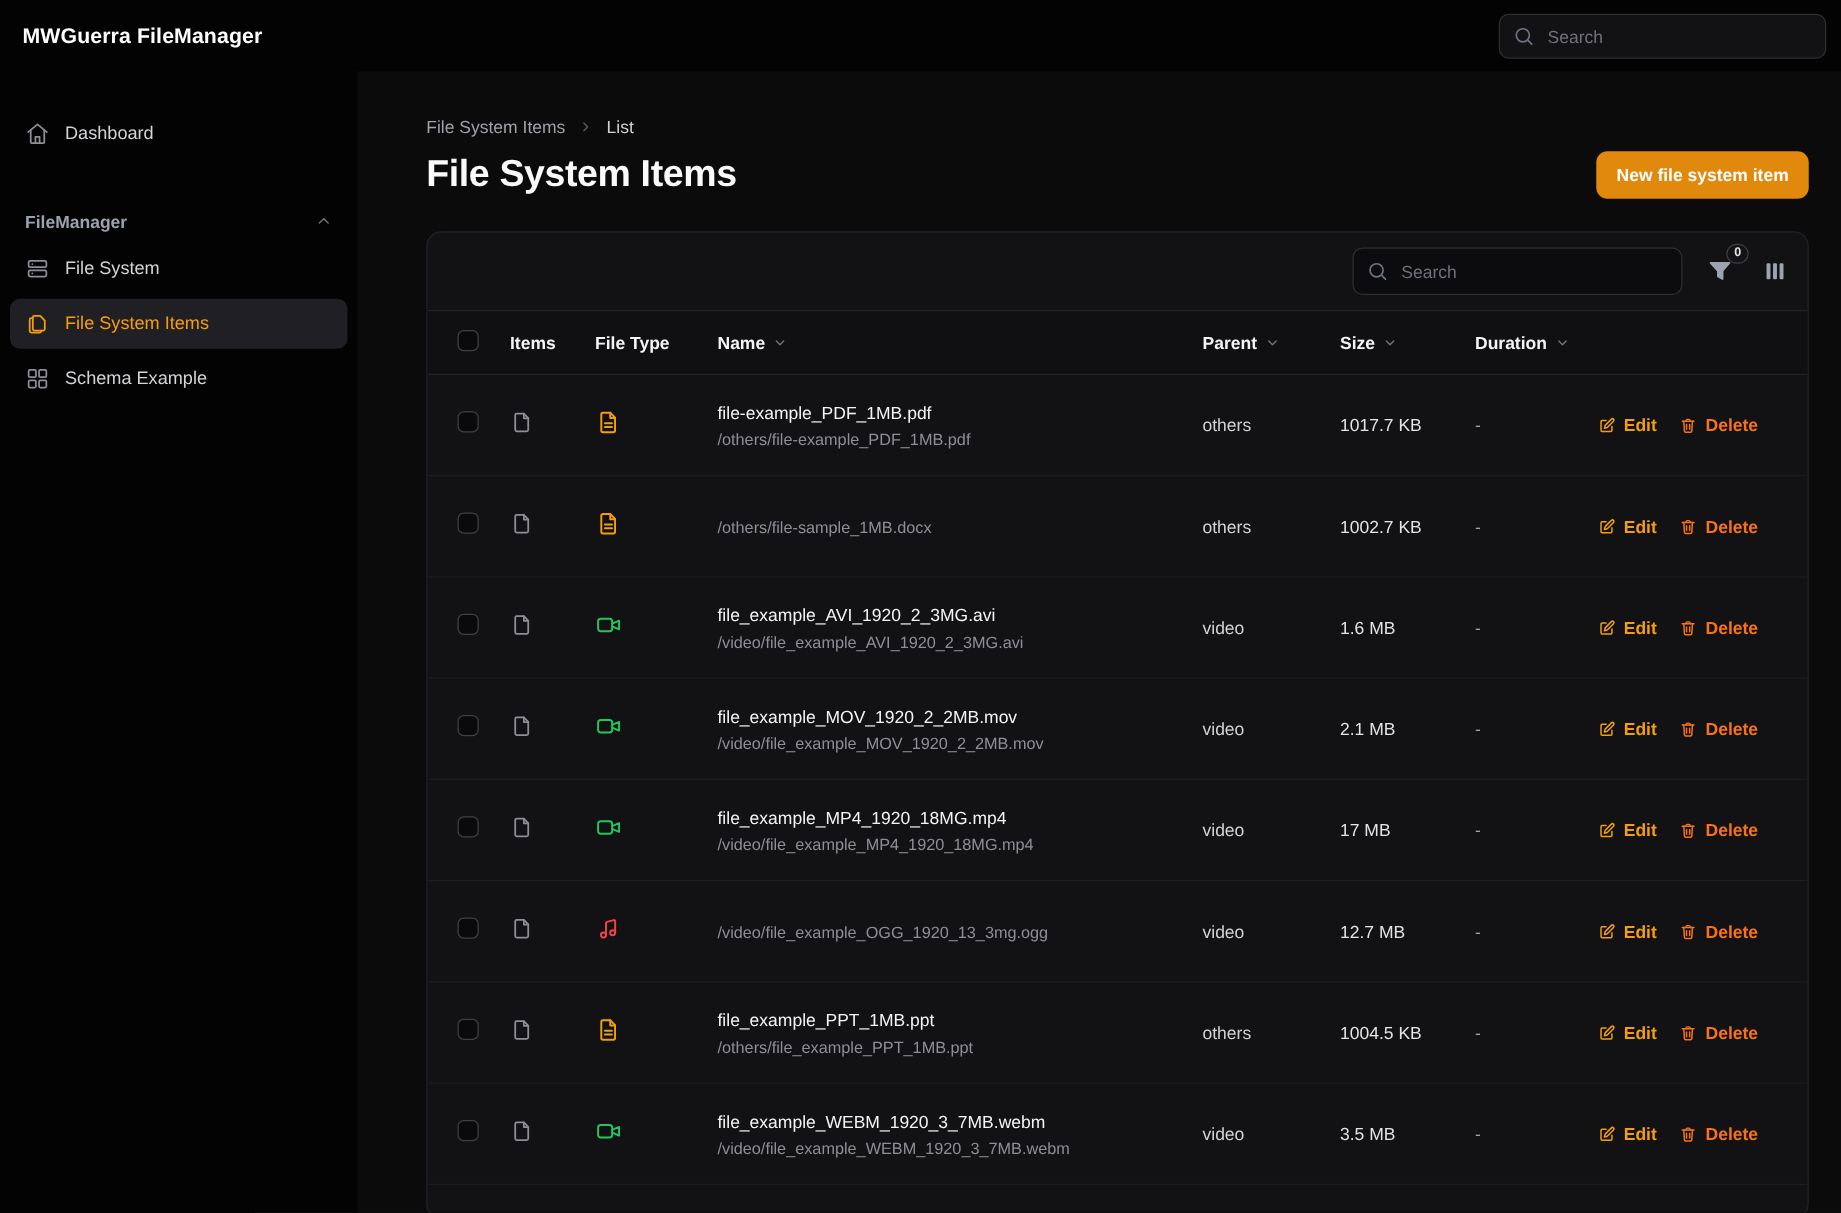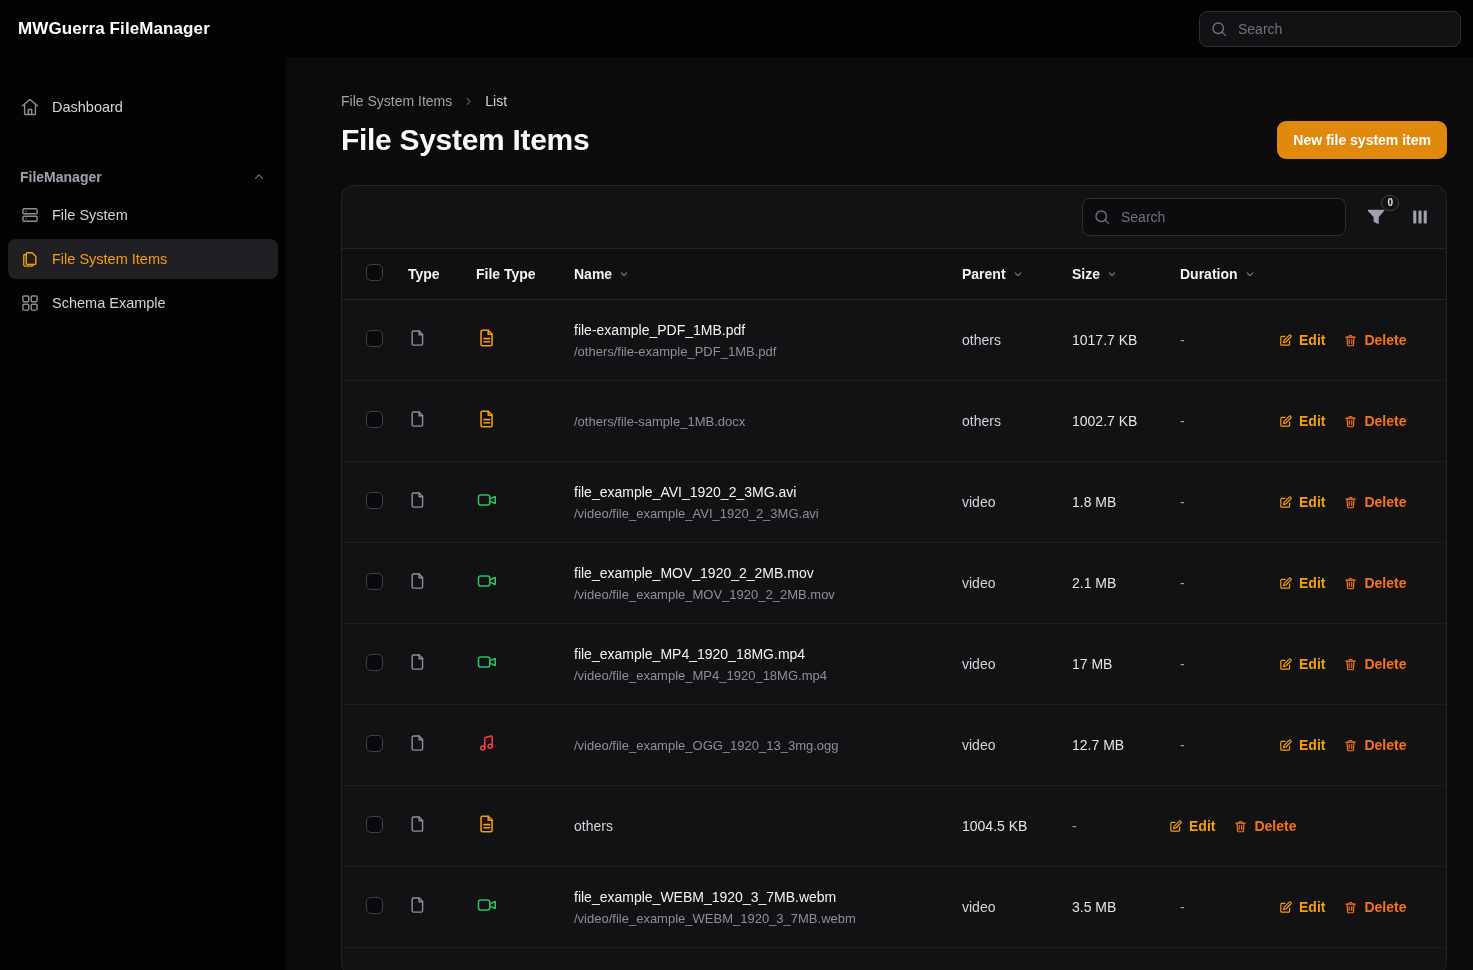--- a/index.html
+++ b/index.html
@@ -198,21 +198,21 @@
                   <rect x="16" y="5" width="3.4" height="14" rx="1"></rect>
                 </g>
               </svg>
           </span>
         </button>
       </div>
 
       <div class="thead rowgrid">
         <div class="c-check"><span class="checkbox"></span></div>
         <div class="c-type th">
-          <span>Type</span>
+          <span>Items</span>
         </div>
         <div class="c-ft th">
           <span>File Type</span>
         </div>
         <div class="c-name th sortable">
           <span>Name</span>
           <span class="sort-ic icon">
               <svg viewBox="0 0 24 24" fill="none" stroke="currentColor" stroke-width="2" stroke-linecap="round" stroke-linejoin="round">
                 <path d="m7 10 5 5 5-5"></path>
               </svg>
@@ -355,21 +355,21 @@
       <span class="ft-icon icon ft-video"><svg viewBox="0 0 24 24" fill="none" stroke="currentColor" stroke-width="1.7" stroke-linecap="round" stroke-linejoin="round">
                   <rect x="2.7" y="6.5" width="12.3" height="11" rx="2.4"></rect>
                   <path d="m15 13.2 6 2.6V8.2l-6 2.6"></path>
                 </svg></span>
     </div>
     <div class="c-name name-stack">
       <span class="fname">file_example_AVI_1920_2_3MG.avi</span>
       <span class="fpath">/video/file_example_AVI_1920_2_3MG.avi</span>
     </div>
     <div class="c-parent cell-text">video</div>
-    <div class="c-size cell-text size-text">1.8 MB</div>
+    <div class="c-size cell-text size-text">1.6 MB</div>
     <div class="c-duration cell-text dur-text">-</div>
     <div class="c-actions">
       <a class="action edit">
         <span class="icon">
           <svg viewBox="0 0 24 24" fill="none" stroke="currentColor" stroke-width="1.9" stroke-linecap="round" stroke-linejoin="round">
                     <path d="M11 5.5H6A1.5 1.5 0 0 0 4.5 7v11A1.5 1.5 0 0 0 6 19.5h11a1.5 1.5 0 0 0 1.5-1.5v-5"></path>
                     <path d="M17.8 3.7a1.9 1.9 0 0 1 2.7 2.7l-8 8-3.6.9.9-3.6z"></path>
                   </svg>
         </span>
         <span>Edit</span>
@@ -539,20 +539,24 @@
                 </svg>
       </span>
     </div>
     <div class="c-ft">
       <span class="ft-icon icon ft-doc"><svg viewBox="0 0 24 24" fill="none" stroke="currentColor" stroke-width="1.7" stroke-linecap="round" stroke-linejoin="round">
                   <path d="M7 3.5h6.3l4.2 4.2V19A1.5 1.5 0 0 1 16 20.5H7A1.5 1.5 0 0 1 5.5 19V5A1.5 1.5 0 0 1 7 3.5z"></path>
                   <path d="M13.3 3.5V8h4.2"></path>
                   <path d="M8.7 12.7h6.1M8.7 16h6.1"></path>
                 </svg></span>
     </div>
+    <div class="c-name name-stack">
+      <span class="fname">file_example_PPT_1MB.ppt</span>
+      <span class="fpath">/others/file_example_PPT_1MB.ppt</span>
+    </div>
     <div class="c-parent cell-text">others</div>
     <div class="c-size cell-text size-text">1004.5 KB</div>
     <div class="c-duration cell-text dur-text">-</div>
     <div class="c-actions">
       <a class="action edit">
         <span class="icon">
           <svg viewBox="0 0 24 24" fill="none" stroke="currentColor" stroke-width="1.9" stroke-linecap="round" stroke-linejoin="round">
                     <path d="M11 5.5H6A1.5 1.5 0 0 0 4.5 7v11A1.5 1.5 0 0 0 6 19.5h11a1.5 1.5 0 0 0 1.5-1.5v-5"></path>
                     <path d="M17.8 3.7a1.9 1.9 0 0 1 2.7 2.7l-8 8-3.6.9.9-3.6z"></path>
                   </svg>

